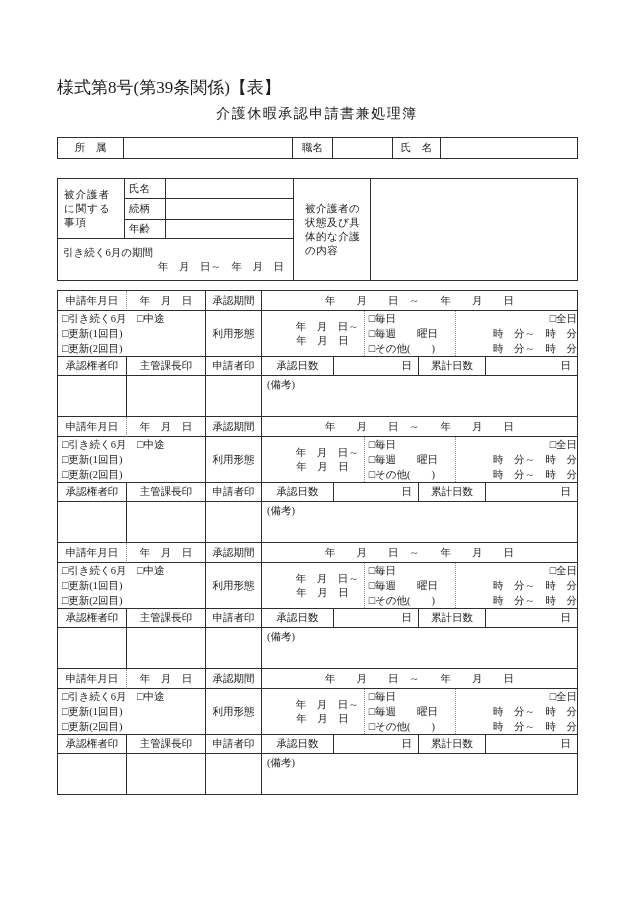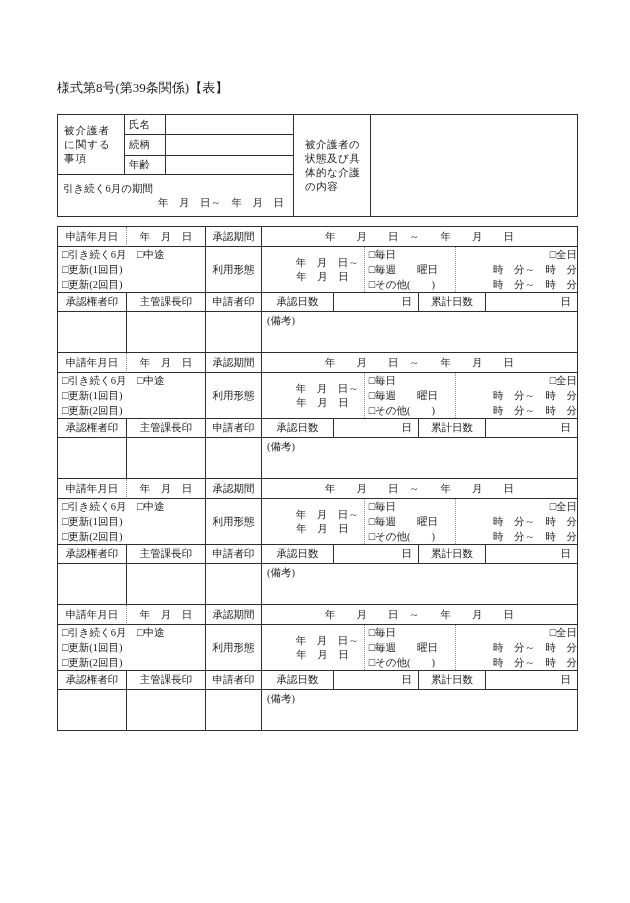--- a/index.html
+++ b/index.html
@@ -4,21 +4,21 @@
 <style>
   * { margin:0; padding:0; box-sizing:border-box; }
   html,body { background:#e8e8e8; }
   .page {
     width:630px; height:903px; background:#ffffff; position:relative;
     font-family:"Liberation Serif","DejaVu Serif",serif;
     color:#1c1c1c;
   }
   .content { position:absolute; left:57px; top:80px; width:520px; }
 
-  .form-number { font-size:13px; line-height:15px; }
+  .form-number { font-size:17px; line-height:15px; }
   .doc-title { margin-top:9px; font-size:14px; line-height:20px; text-align:center; letter-spacing:1.5px; }
 
   table { border-collapse:separate; border-spacing:0; table-layout:fixed; width:520px;
           border-top:1.4px solid #2e2e2e; border-left:1.4px solid #2e2e2e; }
   td { border-right:1px solid #2e2e2e; border-bottom:1px solid #2e2e2e;
        font-size:10.5px; line-height:14px; vertical-align:middle; overflow:hidden; }
 
   .t-affil { margin-top:13px; }
   .t-affil td { height:21px; }
   .t-care  { margin-top:19px; }
@@ -55,21 +55,42 @@
   .unit-cell { text-align:right; padding-right:6px; }
   .biko-cell { text-align:left; padding:2px 0 8px 5px; }
 </style>
 </head>
 <body>
 
 <div class="page">
   <div class="content">
 
     <div class="form-number">様式第8号(第39条関係)【表】</div>
-
+    <div class="doc-title">介護休暇承認申請書兼処理簿</div>
+
+    <table class="t-affil">
+      <colgroup>
+          <col style="width:66px">
+          <col style="width:169px">
+          <col style="width:40px">
+          <col style="width:60px">
+          <col style="width:48px">
+          <col style="width:137px">
+        </colgroup>
+      <tbody>
+          <tr>
+        <td class="ctr">所　属</td>
+        <td></td>
+        <td class="ctr">職名</td>
+        <td></td>
+        <td class="ctr">氏　名</td>
+        <td></td>
+      </tr>
+    </tbody>
+      </table>
 
     <table class="t-care">
       <colgroup>
           <col style="width:67px">
           <col style="width:41px">
           <col style="width:128px">
           <col style="width:77px">
           <col style="width:207px">
         </colgroup>
       <tbody>

